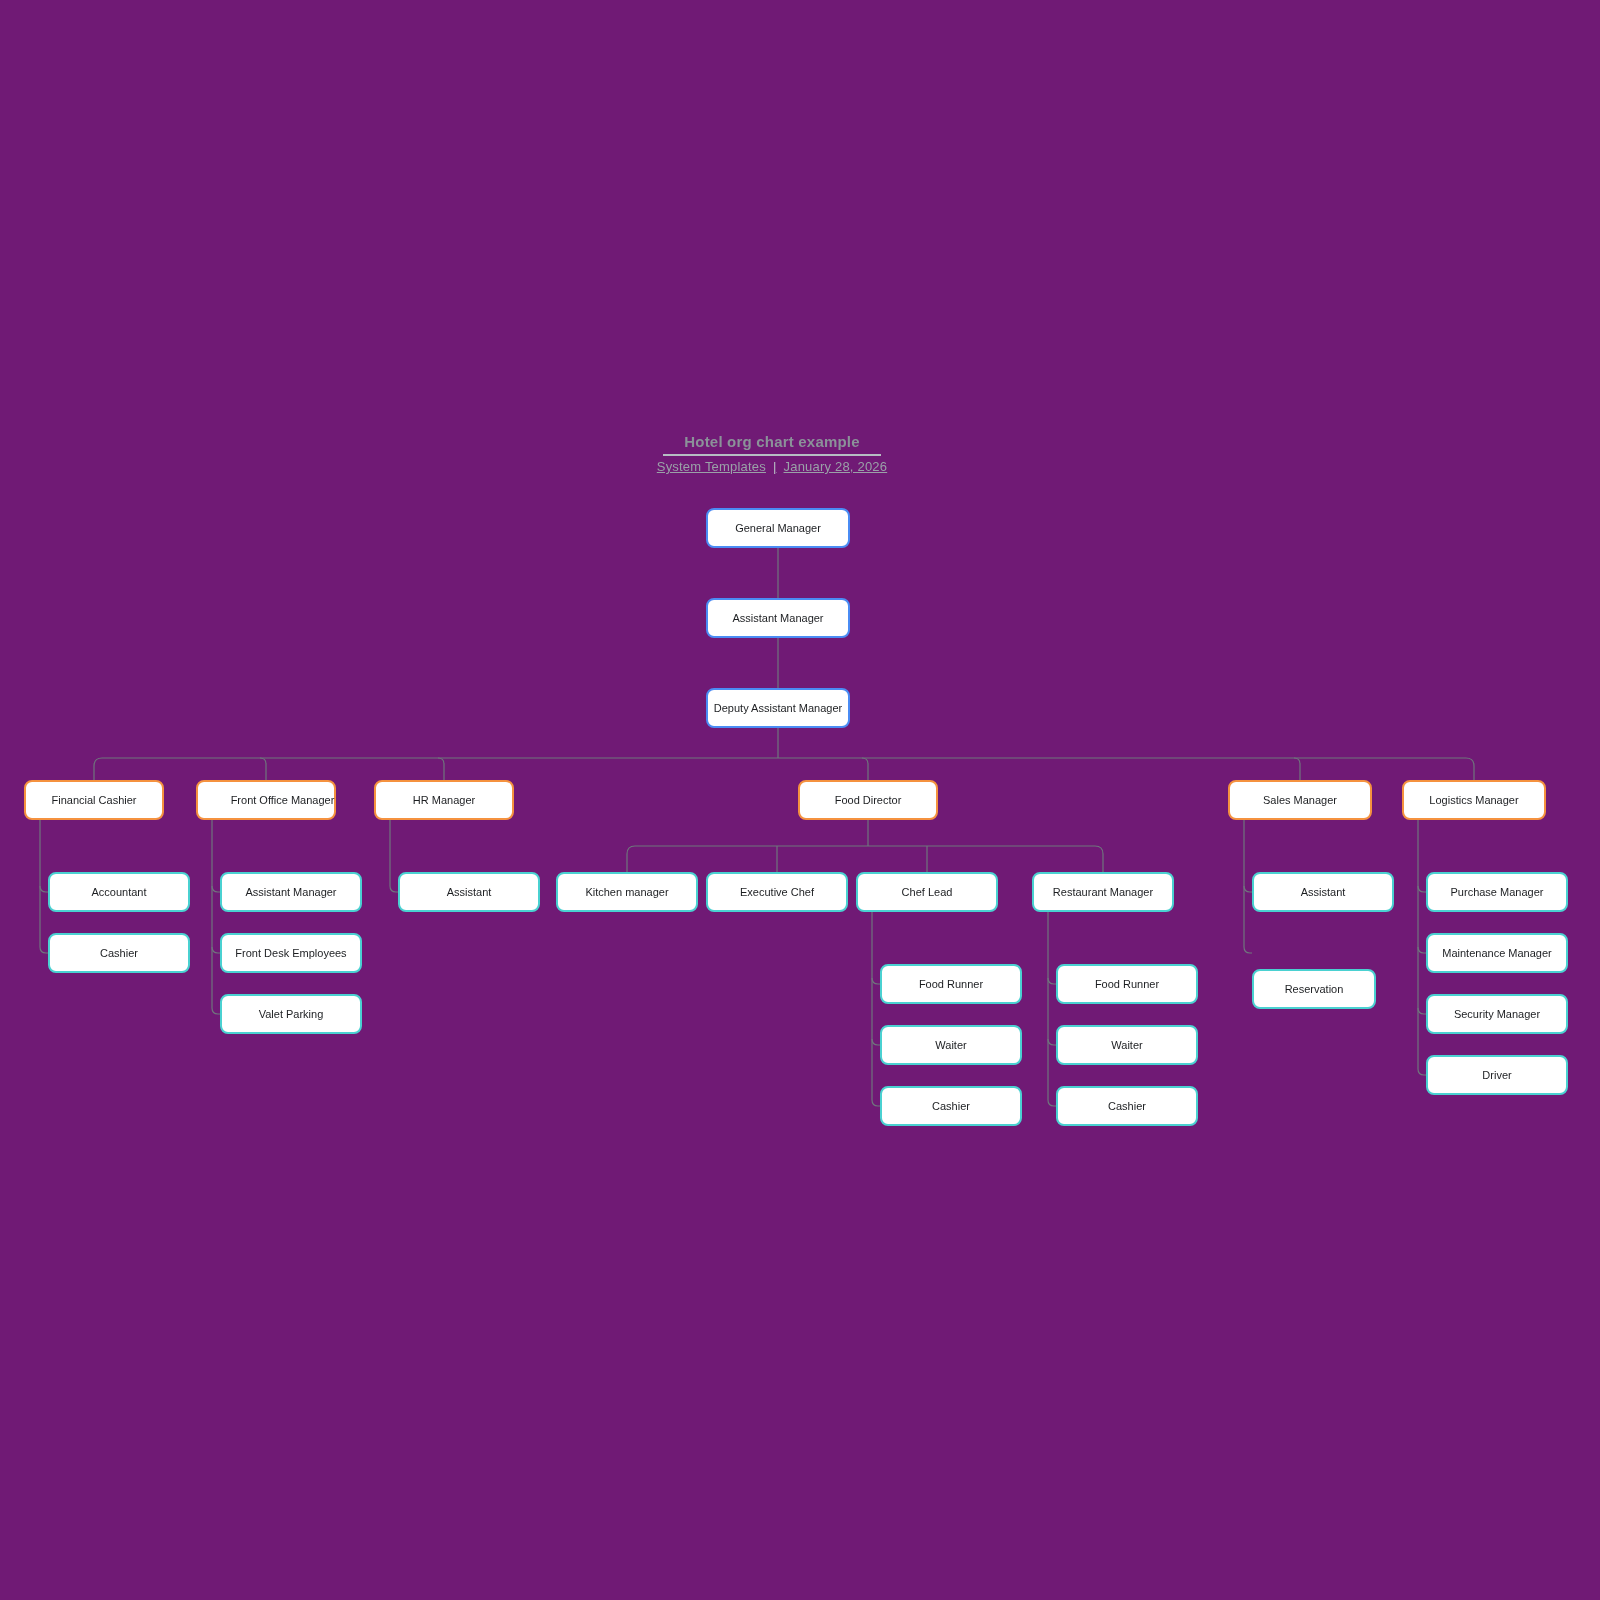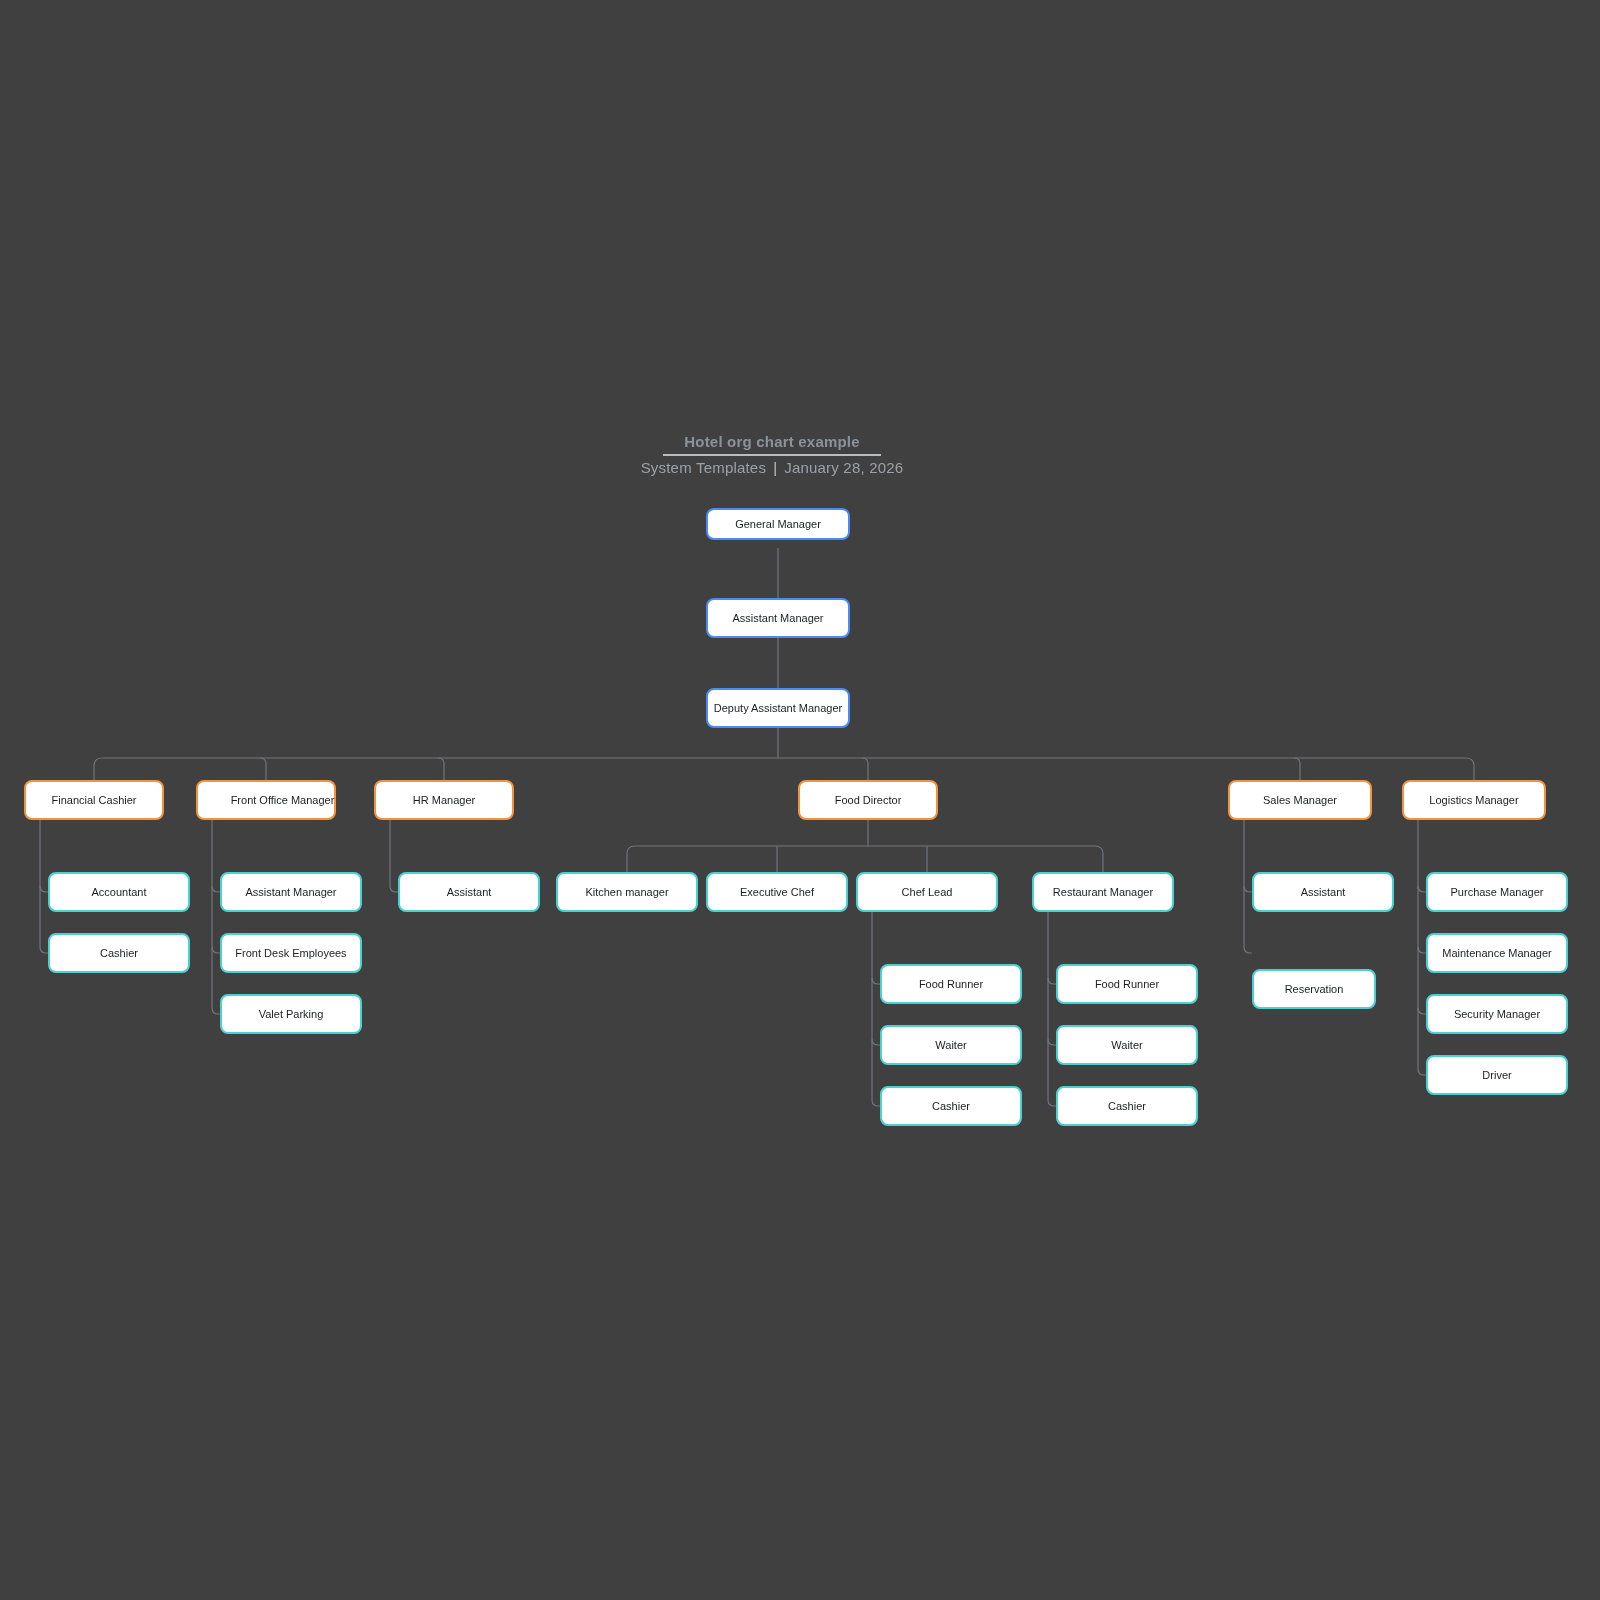--- a/index.html
+++ b/index.html
@@ -1,20 +1,20 @@
 <!DOCTYPE html>
 <html><head>
 <meta charset="utf-8">
 <style>
   html, body { margin: 0; padding: 0; background: #ffffff; }
   .stage {
     position: relative;
     width: 1600px;
     height: 1600px;
-    background: #404040;
+    background: #701a75;
     font-family: "Liberation Sans", sans-serif;
     overflow: hidden;
   }
   header.chart-header {
     position: absolute;
     left: 572px;
     top: 433px;
     width: 400px;
     text-align: center;
   }
@@ -25,23 +25,24 @@
     color: #8b9299;
     letter-spacing: 0.2px;
   }
   .title-rule {
     width: 218px;
     height: 2px;
     background: #b6bdc3;
     margin: 4px auto 3px auto;
   }
   .byline {
-    font-size: 15px;
+    font-size: 13px;
     color: #9aa1a8;
     letter-spacing: 0.2px;
+    text-decoration: underline;
   }
   .byline .sep {
     margin: 0 7px;
     color: #b9c0c6;
   }
   svg#connectors {
     position: absolute;
     left: 0; top: 0;
     width: 1600px; height: 1600px;
     pointer-events: none;
@@ -110,21 +111,21 @@
       <path d="M872,978 Q872,984 878,984 H880" fill="none" stroke="#6f767d" stroke-width="1.2"></path>
       <path d="M872,1039 Q872,1045 878,1045 H880" fill="none" stroke="#6f767d" stroke-width="1.2"></path>
       <path d="M872,1100 Q872,1106 878,1106 H880" fill="none" stroke="#6f767d" stroke-width="1.2"></path>
       <path d="M1048,912 V1100" fill="none" stroke="#6f767d" stroke-width="1.2"></path>
       <path d="M1048,978 Q1048,984 1054,984 H1056" fill="none" stroke="#6f767d" stroke-width="1.2"></path>
       <path d="M1048,1039 Q1048,1045 1054,1045 H1056" fill="none" stroke="#6f767d" stroke-width="1.2"></path>
       <path d="M1048,1100 Q1048,1106 1054,1106 H1056" fill="none" stroke="#6f767d" stroke-width="1.2"></path>
     </svg>
 
   <div id="nodes">
-      <div class="node tier-executive" style="left: 706px; top: 508px; width: 144px; height: 32px; border-color: rgb(74, 140, 244);">
+      <div class="node tier-executive" style="left: 706px; top: 508px; width: 144px; height: 40px; border-color: rgb(74, 140, 244);">
         <span class="node-label">General Manager</span>
       </div>
       <div class="node tier-executive" style="left: 706px; top: 598px; width: 144px; height: 40px; border-color: rgb(74, 140, 244);">
         <span class="node-label">Assistant Manager</span>
       </div>
       <div class="node tier-executive" style="left: 706px; top: 688px; width: 144px; height: 40px; border-color: rgb(74, 140, 244);">
         <span class="node-label">Deputy Assistant Manager</span>
       </div>
       <div class="node tier-department" style="left: 24px; top: 780px; width: 140px; height: 40px; border-color: rgb(245, 146, 63);">
         <span class="node-label">Financial Cashier</span>

